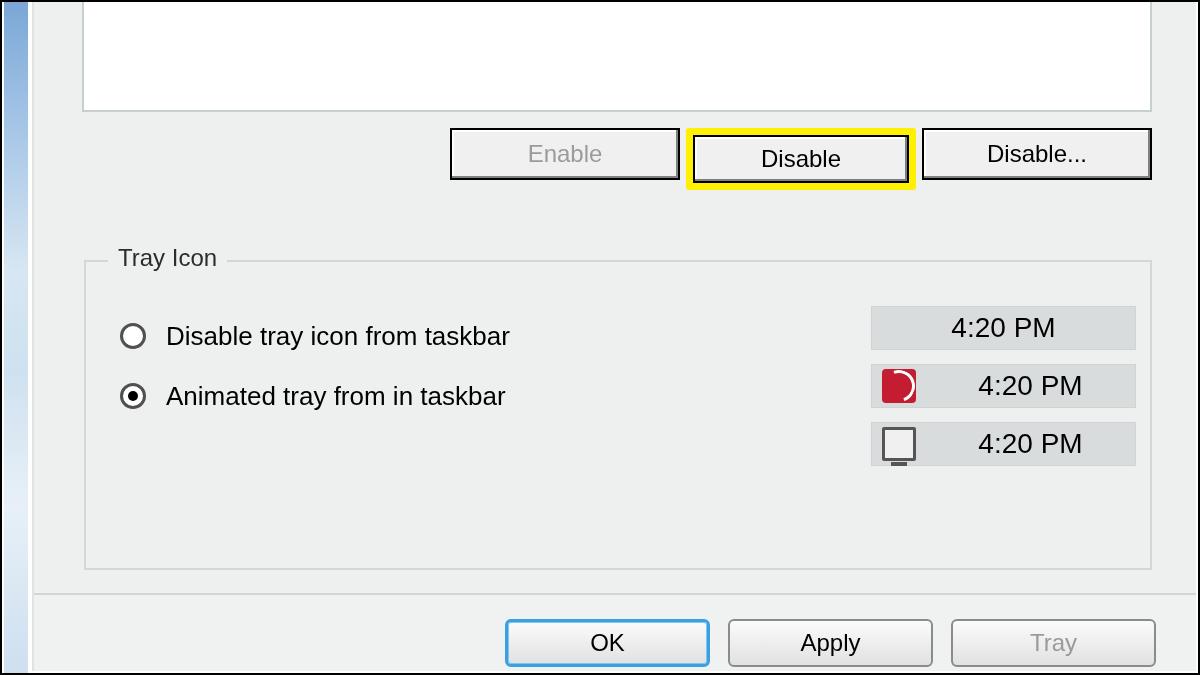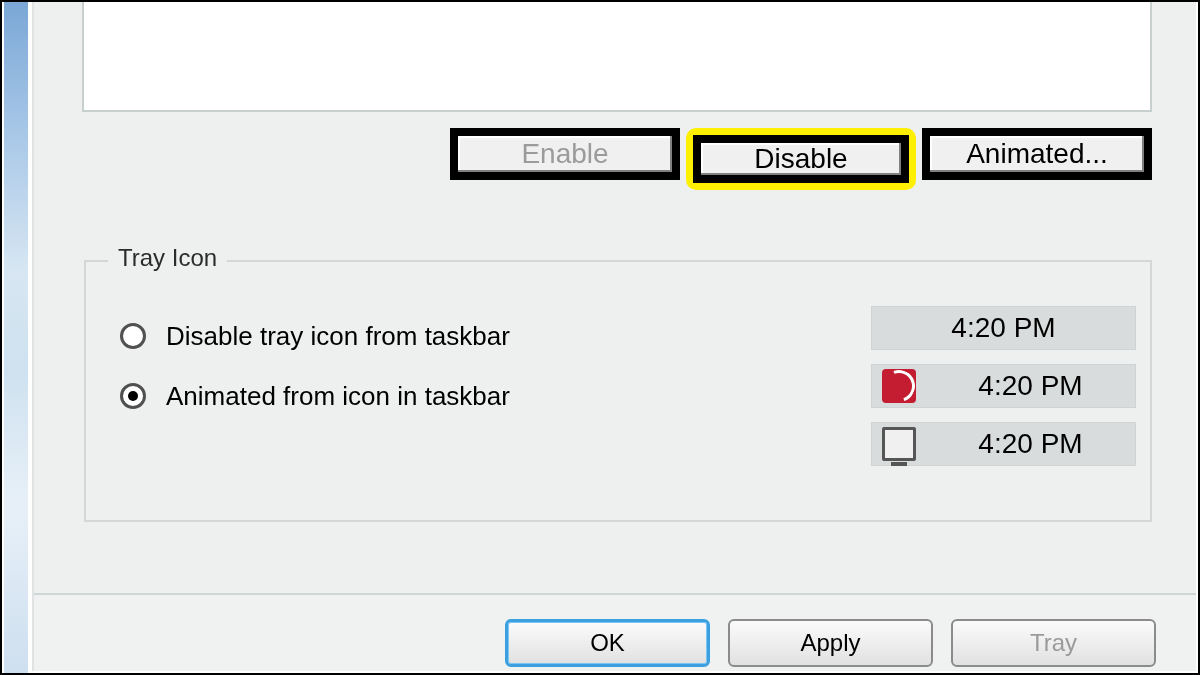--- a/index.html
+++ b/index.html
@@ -53,50 +53,50 @@
     position: absolute;
     top: 126px;
     right: 44px;
     display: flex;
     gap: 6px;
   }
   .classic-btn {
     width: 230px;
     height: 52px;
     background: #f0f0f0;
-    border: 8px solid #000000;
+    border: 2px solid #000000;
     box-shadow: inset -2px -2px 0 #808080, inset 2px 2px 0 #ffffff;
     display: flex;
     align-items: center;
     justify-content: center;
-    font-size: 28px;
+    font-size: 24px;
     color: #000;
     cursor: pointer;
     user-select: none;
   }
   .classic-btn.disabled {
     color: #9b9b9b;
     cursor: default;
   }
   .highlight-wrap {
     border: 7px solid #ffef00;
-    border-radius: 10px;
+    border-radius: 3px;
   }
   .highlight-wrap .classic-btn {
     width: 216px; 
     height: 48px;
   }
 
   
   .groupbox {
     position: absolute;
     left: 50px;
     right: 44px;
     top: 258px;
-    height: 262px;
+    height: 310px;
     border: 2px solid #d6d6d6;
   }
   .group-legend {
     position: absolute;
     top: -18px;
     left: 22px;
     background: #eef0f0;
     padding: 0 10px;
     font-size: 24px;
     color: #2c2c2c;
@@ -227,38 +227,38 @@
 
 <div class="dialog-face">
 
   <div class="upper-list"></div>
 
   <div class="btn-row">
     <div class="classic-btn disabled">Enable</div>
     <div class="highlight-wrap">
       <div class="classic-btn">Disable</div>
     </div>
-    <div class="classic-btn">Animated...</div>
+    <div class="classic-btn">Disable...</div>
   </div>
 
   <div class="groupbox">
     <div class="group-legend">Tray Icon</div>
 
     <div class="radio-list">
       <div class="radio-row">
         <span class="radio">
             <span class="radio-dot"></span>
           </span>
         <span class="radio-label">Disable tray icon from taskbar</span>
       </div>
       <div class="radio-row">
         <span class="radio selected">
             <span class="radio-dot"></span>
           </span>
-        <span class="radio-label">Animated from icon in taskbar</span>
+        <span class="radio-label">Animated tray from in taskbar</span>
       </div>
     </div>
 
     <div class="tray-preview-col">
       <div class="tray-preview">
         <span class="time">4:20 PM</span>
       </div>
       <div class="tray-preview">
         <span class="tray-ico red"></span>
         <span class="time">4:20 PM</span>

